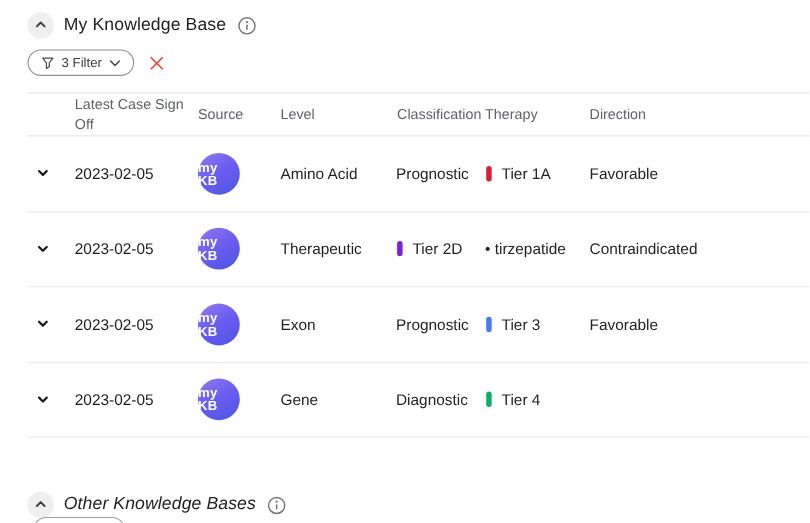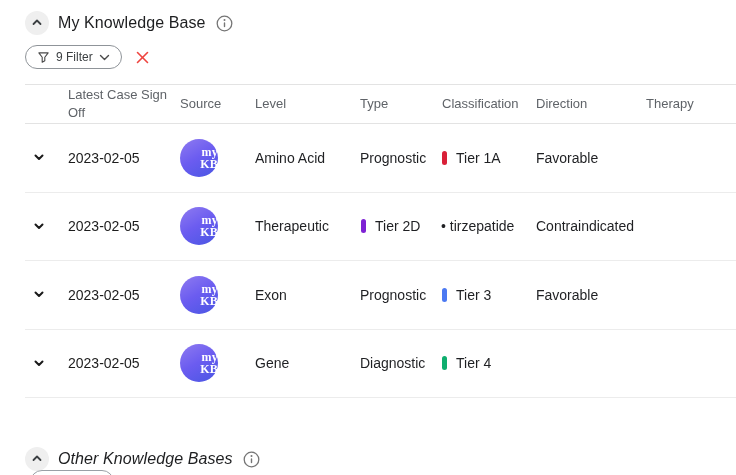--- a/index.html
+++ b/index.html
@@ -29,22 +29,22 @@
   .trow.head { height:40px; border-top:1px solid #e3e3e3; border-bottom:1px solid #e3e3e3; }
   .trow.body { height:68.5px; border-bottom:1px solid #ececec; }
   .hcell { font-size:13px; color:#5f6368; padding-left:8px; line-height:1.35; }
   .hcell.signoff span { display:inline-block; max-width:100px; }
   .cell { font-size:14px; color:#1f2023; padding-left:8px; }
   .cell.date { color:#1c1c1c; }
   .expand { display:flex; align-items:center; justify-content:flex-start; padding-left:8px;
     background:none; border:none; cursor:pointer; }
   .badge { width:38px; height:38px; margin-left:8px; border-radius:50%;
     background:linear-gradient(150deg,#8f7bf0 0%,#6b5cf0 48%,#4956e3 100%);
-    color:#fff; display:flex; flex-direction:column; align-items:flex-end; justify-content:center;
-    font-size:12px; font-weight:700; line-height:12px; letter-spacing:.2px;font-family:Liberation Serif, serif; }
+    color:#fff; display:flex; flex-direction:column; align-items:flex-start; justify-content:center;
+    font-size:12px; font-weight:700; line-height:12px; letter-spacing:.2px; }
   .class-cell { display:flex; align-items:center; gap:9px; padding-left:9px; }
   .tier-bar { width:5px; height:14px; border-radius:2.5px; flex:0 0 auto; }
 
   
   .partial-pill { position:absolute; left:30px; top:470px; width:84px; height:24px;
     border:1px solid #9aa0a6; border-radius:12px; background:#fff; }
 </style>
 </head>
 <body>
 
@@ -66,45 +66,44 @@
   </span>
 </div>
 
 <div class="filter-row">
   <button class="filter-pill">
     <span style="display:flex;">
       <svg width="13" height="13" viewBox="0 0 14 13">
           <path d="M2 1.5 H12 L8.4 6.2 V9.9 L5.6 11.5 V6.2 Z" fill="none" stroke="#4a4a4a" stroke-width="1.2" stroke-linejoin="round"></path>
         </svg>
     </span>
-    <span>9 Filter</span>
+    <span>3 Filter</span>
     <span style="display:flex;">
       <svg width="11" height="9" viewBox="0 0 11 9">
           <polyline points="1.5,2.5 5.5,6.5 9.5,2.5" fill="none" stroke="#4a4a4a" stroke-width="1.4" stroke-linecap="round" stroke-linejoin="round"></polyline>
         </svg>
     </span>
   </button>
   <span class="clear-x">
     <svg width="13" height="13" viewBox="0 0 13 13">
         <line x1="1.5" y1="1.5" x2="11.5" y2="11.5" stroke="#ee4540" stroke-width="1.6" stroke-linecap="round"></line>
         <line x1="11.5" y1="1.5" x2="1.5" y2="11.5" stroke="#ee4540" stroke-width="1.6" stroke-linecap="round"></line>
       </svg>
   </span>
 </div>
 
 <div class="table">
   <div class="trow head">
     <div></div>
     <div class="hcell signoff"><span>Latest Case Sign Off</span></div>
     <div class="hcell">Source</div>
     <div class="hcell">Level</div>
-    <div class="hcell">Type</div>
     <div class="hcell" style="padding-left:9px;">Classification</div>
+    <div class="hcell">Therapy</div>
     <div class="hcell">Direction</div>
-    <div class="hcell">Therapy</div>
   </div>
 
   <div class="trow body">
     <button class="expand">
       <span>
         <svg width="12" height="9" viewBox="0 0 12 9">
             <polyline points="2.5,2.5 6,6 9.5,2.5" fill="none" stroke="#1a1a1a" stroke-width="2" stroke-linecap="round" stroke-linejoin="round"></polyline>
           </svg>
       </span>
     </button>

